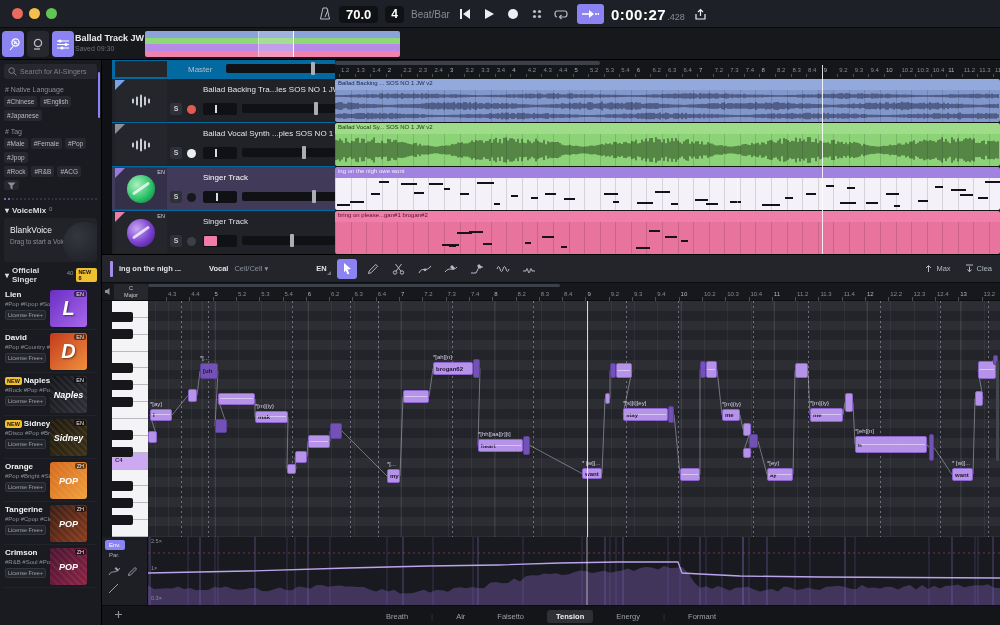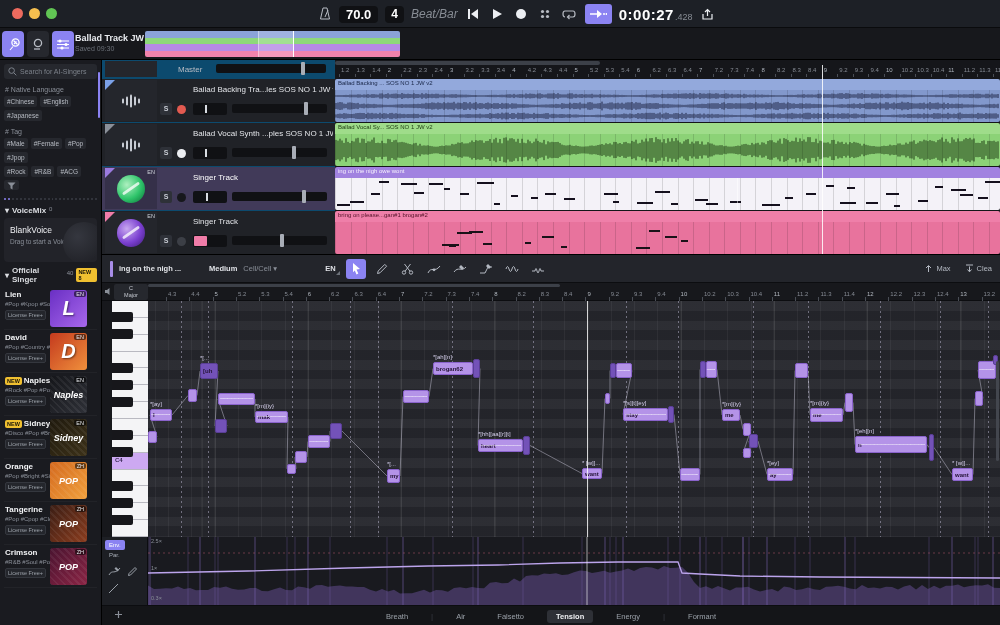--- a/index.html
+++ b/index.html
@@ -6,21 +6,21 @@
 html,body{background:#000;}
 #app{position:relative;width:1000px;height:625px;background:#101114;overflow:hidden;
   font-family:"Liberation Sans",sans-serif;color:#cfd2d8;font-size:8px;}
 .icon svg{display:block;}
 
 #titlebar{position:absolute;left:0;top:0;width:1000px;height:28px;background:#1d2026;border-bottom:1px solid #0a0b0d;}
 .light{position:absolute;top:8px;width:11px;height:11px;border-radius:50%;}
 #tb-center{position:absolute;left:318px;top:0;height:28px;display:flex;align-items:center;gap:7px;}
 .valbox{background:#101114;border-radius:4px;padding:2px 7px;font-weight:bold;color:#fff;font-size:13px;line-height:13px;}
 .valbox.small{font-size:12px;padding:2px 6px;}
-.dimlabel{color:#878c94;font-size:12px;font-style:italic;}
+.dimlabel{color:#878c94;font-size:10px;}
 .ticon{width:17px;height:17px;display:flex;align-items:center;justify-content:center;border-radius:3px;}
 #follow-btn{width:27px;height:20px;background:#8b83f2;border-radius:3px;display:flex;align-items:center;justify-content:center;}
 #time-main{font-size:15px;font-weight:bold;color:#fff;letter-spacing:.5px;}
 #time-ms{font-size:9px;color:#878c94;margin-left:1px;}
 
 #header2{position:absolute;left:0;top:28px;width:1000px;height:32px;background:#17181c;border-bottom:1px solid #000;}
 .sqbtn{position:absolute;top:3px;height:26px;border-radius:4px;display:flex;align-items:center;justify-content:center;}
 .sqbtn.purple{background:#8b83f2;}
 .sqbtn.dark{background:#26282e;}
 #proj-title{position:absolute;left:75px;top:5px;font-size:9px;font-weight:bold;color:#e9ebef;}
@@ -50,21 +50,21 @@
 .s-name{font-size:8px;font-weight:bold;color:#f2f3f5;white-space:nowrap;display:flex;gap:2px;align-items:center;}
 .s-tags{font-size:6px;color:#8a8f98;margin-top:2px;white-space:nowrap;overflow:hidden;}
 .s-lic{display:inline-block;margin-top:3px;font-size:5.5px;color:#9aa0a8;background:#24262c;border:1px solid #34373e;border-radius:2px;padding:1px 2px;}
 .s-av{position:relative;width:37px;height:37px;border-radius:3px;flex:0 0 37px;overflow:hidden;display:flex;align-items:center;justify-content:center;}
 .s-av .glyph{font-weight:bold;color:#fff;font-style:italic;}
 .s-av .glyph.letter{font-size:20px;text-shadow:1px 1px 2px rgba(0,0,0,.5);}
 .s-av .glyph.word{font-size:9px;letter-spacing:0;}
 .langbadge{position:absolute;right:1px;top:1px;background:rgba(0,0,0,.55);color:#e4e6ea;font-size:5.5px;padding:0 2px;border-radius:2px;}
 #side-scroll{position:absolute;right:1px;top:12px;width:2px;height:46px;background:#8b83f2;border-radius:1px;}
 
-#trackpanel{position:absolute;left:102px;top:60px;width:233px;height:194px;background:#0c4a6e;}
+#trackpanel{position:absolute;left:112px;top:60px;width:233px;height:194px;background:#0369a1;}
 #master-row{position:absolute;left:0;top:0;width:233px;height:18px;}
 #master-label{position:absolute;left:76px;top:5px;font-size:8px;color:#b8bcc4;}
 .hslider{position:absolute;height:9px;background:#101114;border-radius:2px;}
 .hhandle{position:absolute;top:-2px;width:4px;height:13px;background:#a8adb6;border-radius:1px;}
 .trow{position:absolute;left:0;width:233px;height:43px;background:#202227;}
 .trow.selected{background:#413a59;}
 .ibox{position:absolute;left:3px;top:1px;width:52px;height:41px;background:#24262c;overflow:hidden;}
 .trow.selected .ibox{background:#353049;}
 .corner{position:absolute;left:0;top:0;width:0;height:0;border-top:10px solid #888;border-right:10px solid transparent;}
 .enlab{position:absolute;right:2px;top:1px;font-size:5.5px;color:#cdd1d9;}
@@ -643,21 +643,21 @@
             </svg><div class="gridv"></div></div>
         </div>
       </div>
     <div id="arr-playhead" style="left: 487px;"></div>
   </div>
 
   <div id="editor">
     <div id="etoolbar">
       <div id="accentbar"></div>
       <div id="snippet">ing on the nigh ....</div>
-      <div id="quality">Medium</div>
+      <div id="quality">Vocal</div>
       <div id="gridsel">Cell/Cell ▾</div>
       <div id="lang-chip">EN<span style="position: absolute; right: 0px; bottom: 0px; width: 0px; height: 0px; border-left: 4px solid transparent; border-bottom: 4px solid rgb(107, 112, 120);"></span></div>
       <div class="tool active icon" id="i-pointer">
           <svg width="12" height="13" viewBox="0 0 12 13">
             <path d="M3 1 L10 7 L6.5 7.6 L8.3 11.6 L6.5 12.5 L4.8 8.5 L3 10.3 Z" fill="currentColor"></path>
           </svg>
         </div>
       <div class="tool icon" id="i-pencil">
           <svg width="12" height="12" viewBox="0 0 12 12">
             <path d="M1.5 10.5 L2.2 8 L8.8 1.4 L10.6 3.2 L4 9.8 Z" fill="none" stroke="currentColor"></path>

